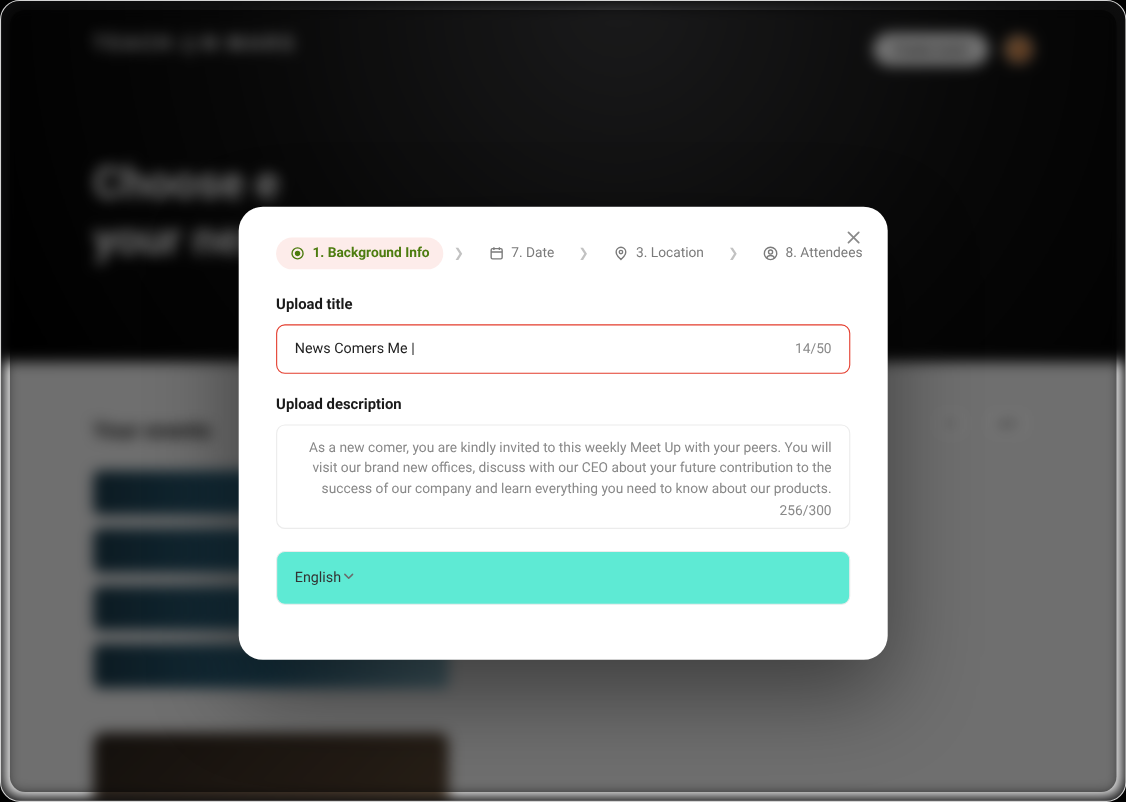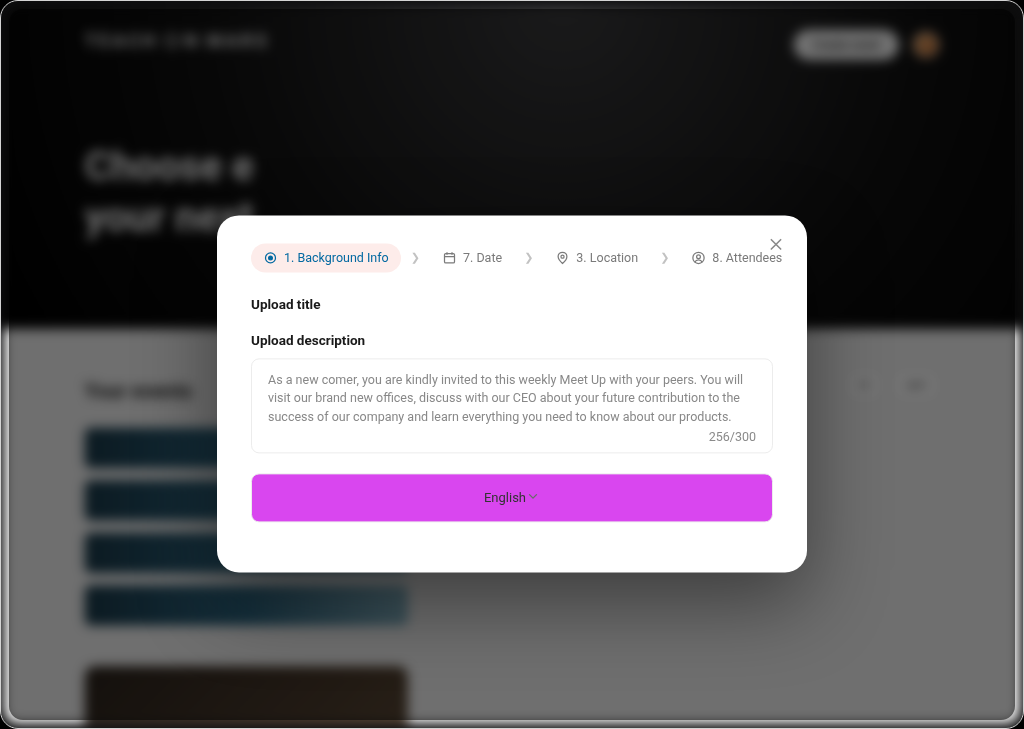--- a/index.html
+++ b/index.html
@@ -111,21 +111,21 @@
     font-size:12.5px; color:#7a7a7a;
     margin-bottom:24px;
     flex-wrap:nowrap;
   }
   .step {
     display:flex; align-items:center; gap:6px;
     padding:7px 12px; border-radius:999px;
     white-space:nowrap;
   }
   .step.active {
-    background:#fdecea; color:#0369a1; font-weight:400;align-items:flex-end;
+    background:#fdecea; color:#4d7c0f; font-weight:700;align-items:flex-end;
   }
   .step .ic { width:15px;height:15px; display:inline-flex;align-items:center;justify-content:center; }
   .step .ic svg { width:15px;height:15px; }
   .chev { color:#c2c2c2; font-size:11px; }
 
   .modal h2 {
     font-size:21px; font-weight:700; color:#151515; margin-bottom:22px;
   }
 
   .field { margin-bottom:20px; }
@@ -143,34 +143,35 @@
   .inputwrap input {
     border:none; outline:none; font-size:13px; color:#222; flex:1;
     background:transparent;
   }
   .counter { font-size:12.5px; color:#8a8a8a; }
 
   .textareawrap {
     border:1px solid #ececec; border-radius:8px;
     padding:12px 16px 8px 16px;
     background:#fff;
+    text-align:right;
   }
   .textareawrap .txt {
     font-size:12.5px; line-height:1.5; color:#888;
     min-height:52px;
   }
   .textareawrap .row2 {
     display:flex; justify-content:flex-end; margin-top:2px;
   }
 
   .selectwrap {
     border:1px solid #ececec; border-radius:8px;
     padding:14px 16px;
-    display:flex; align-items:center; justify-content:center;
-    background:#d946ef; cursor:pointer;
+    display:flex; align-items:center; justify-content:flex-start;
+    background:#5eead4; cursor:pointer;
   }
   .selectwrap .val { font-size:13px; color:#333; }
   .selectwrap .dd { color:#6b6b6b; }
 
   .uploadimg {
     width:185px; height:115px; border-radius:8px; overflow:hidden;
     background:#b9c7c2; position:relative;
   }
   
   .uploadimg::before {
@@ -297,20 +298,24 @@
               <path d="M6 19c1.2-2.5 3.6-4 6-4s4.8 1.5 6 4"></path>
             </svg>
         </span>
         <span>8. Attendees</span>
       </div>
     </div>
 
 
     <div class="field">
       <label>Upload title</label>
+      <div class="inputwrap">
+        <input type="text" value="News Comers Me |" style="">
+        <span class="counter">14/50</span>
+      </div>
     </div>
 
     <div class="field">
       <label>Upload description</label>
       <div class="textareawrap">
         <div class="txt">As a new comer, you are kindly invited to this weekly Meet Up with your peers. You will visit our brand new offices, discuss with our CEO about your future contribution to the success of our company and learn everything you need to know about our products.</div>
         <div class="row2">
           <span class="counter">256/300</span>
         </div>
       </div>

